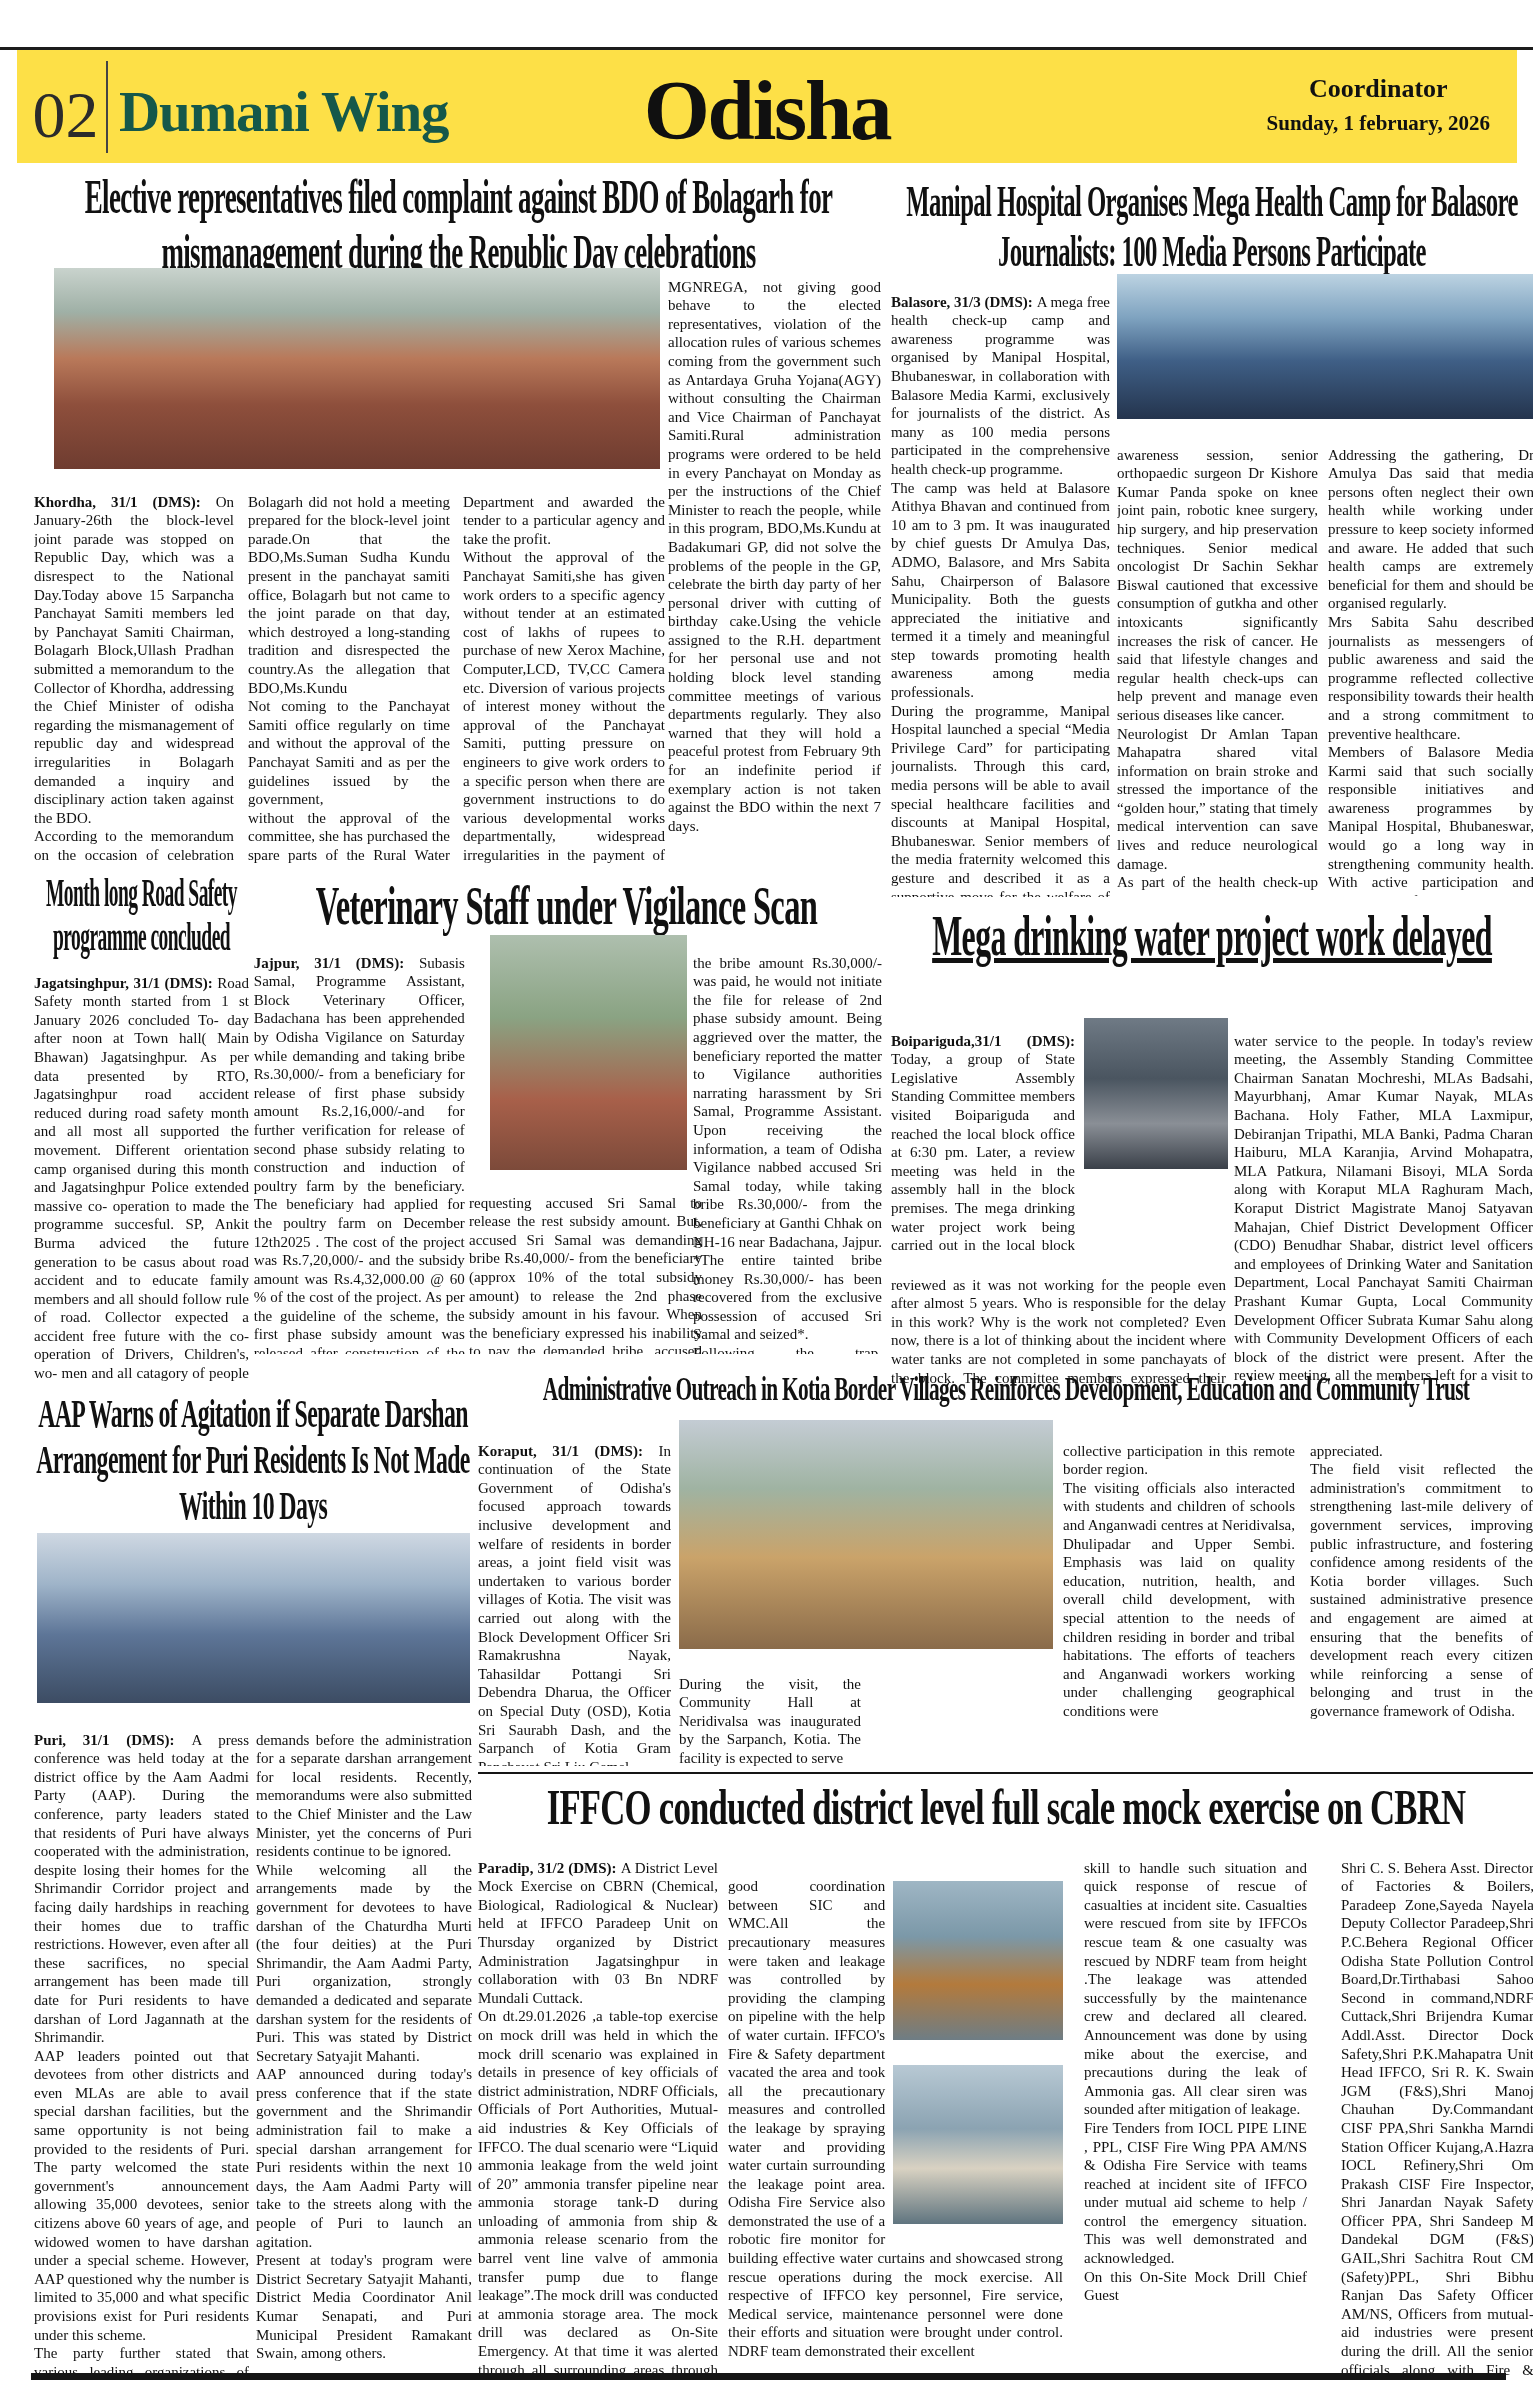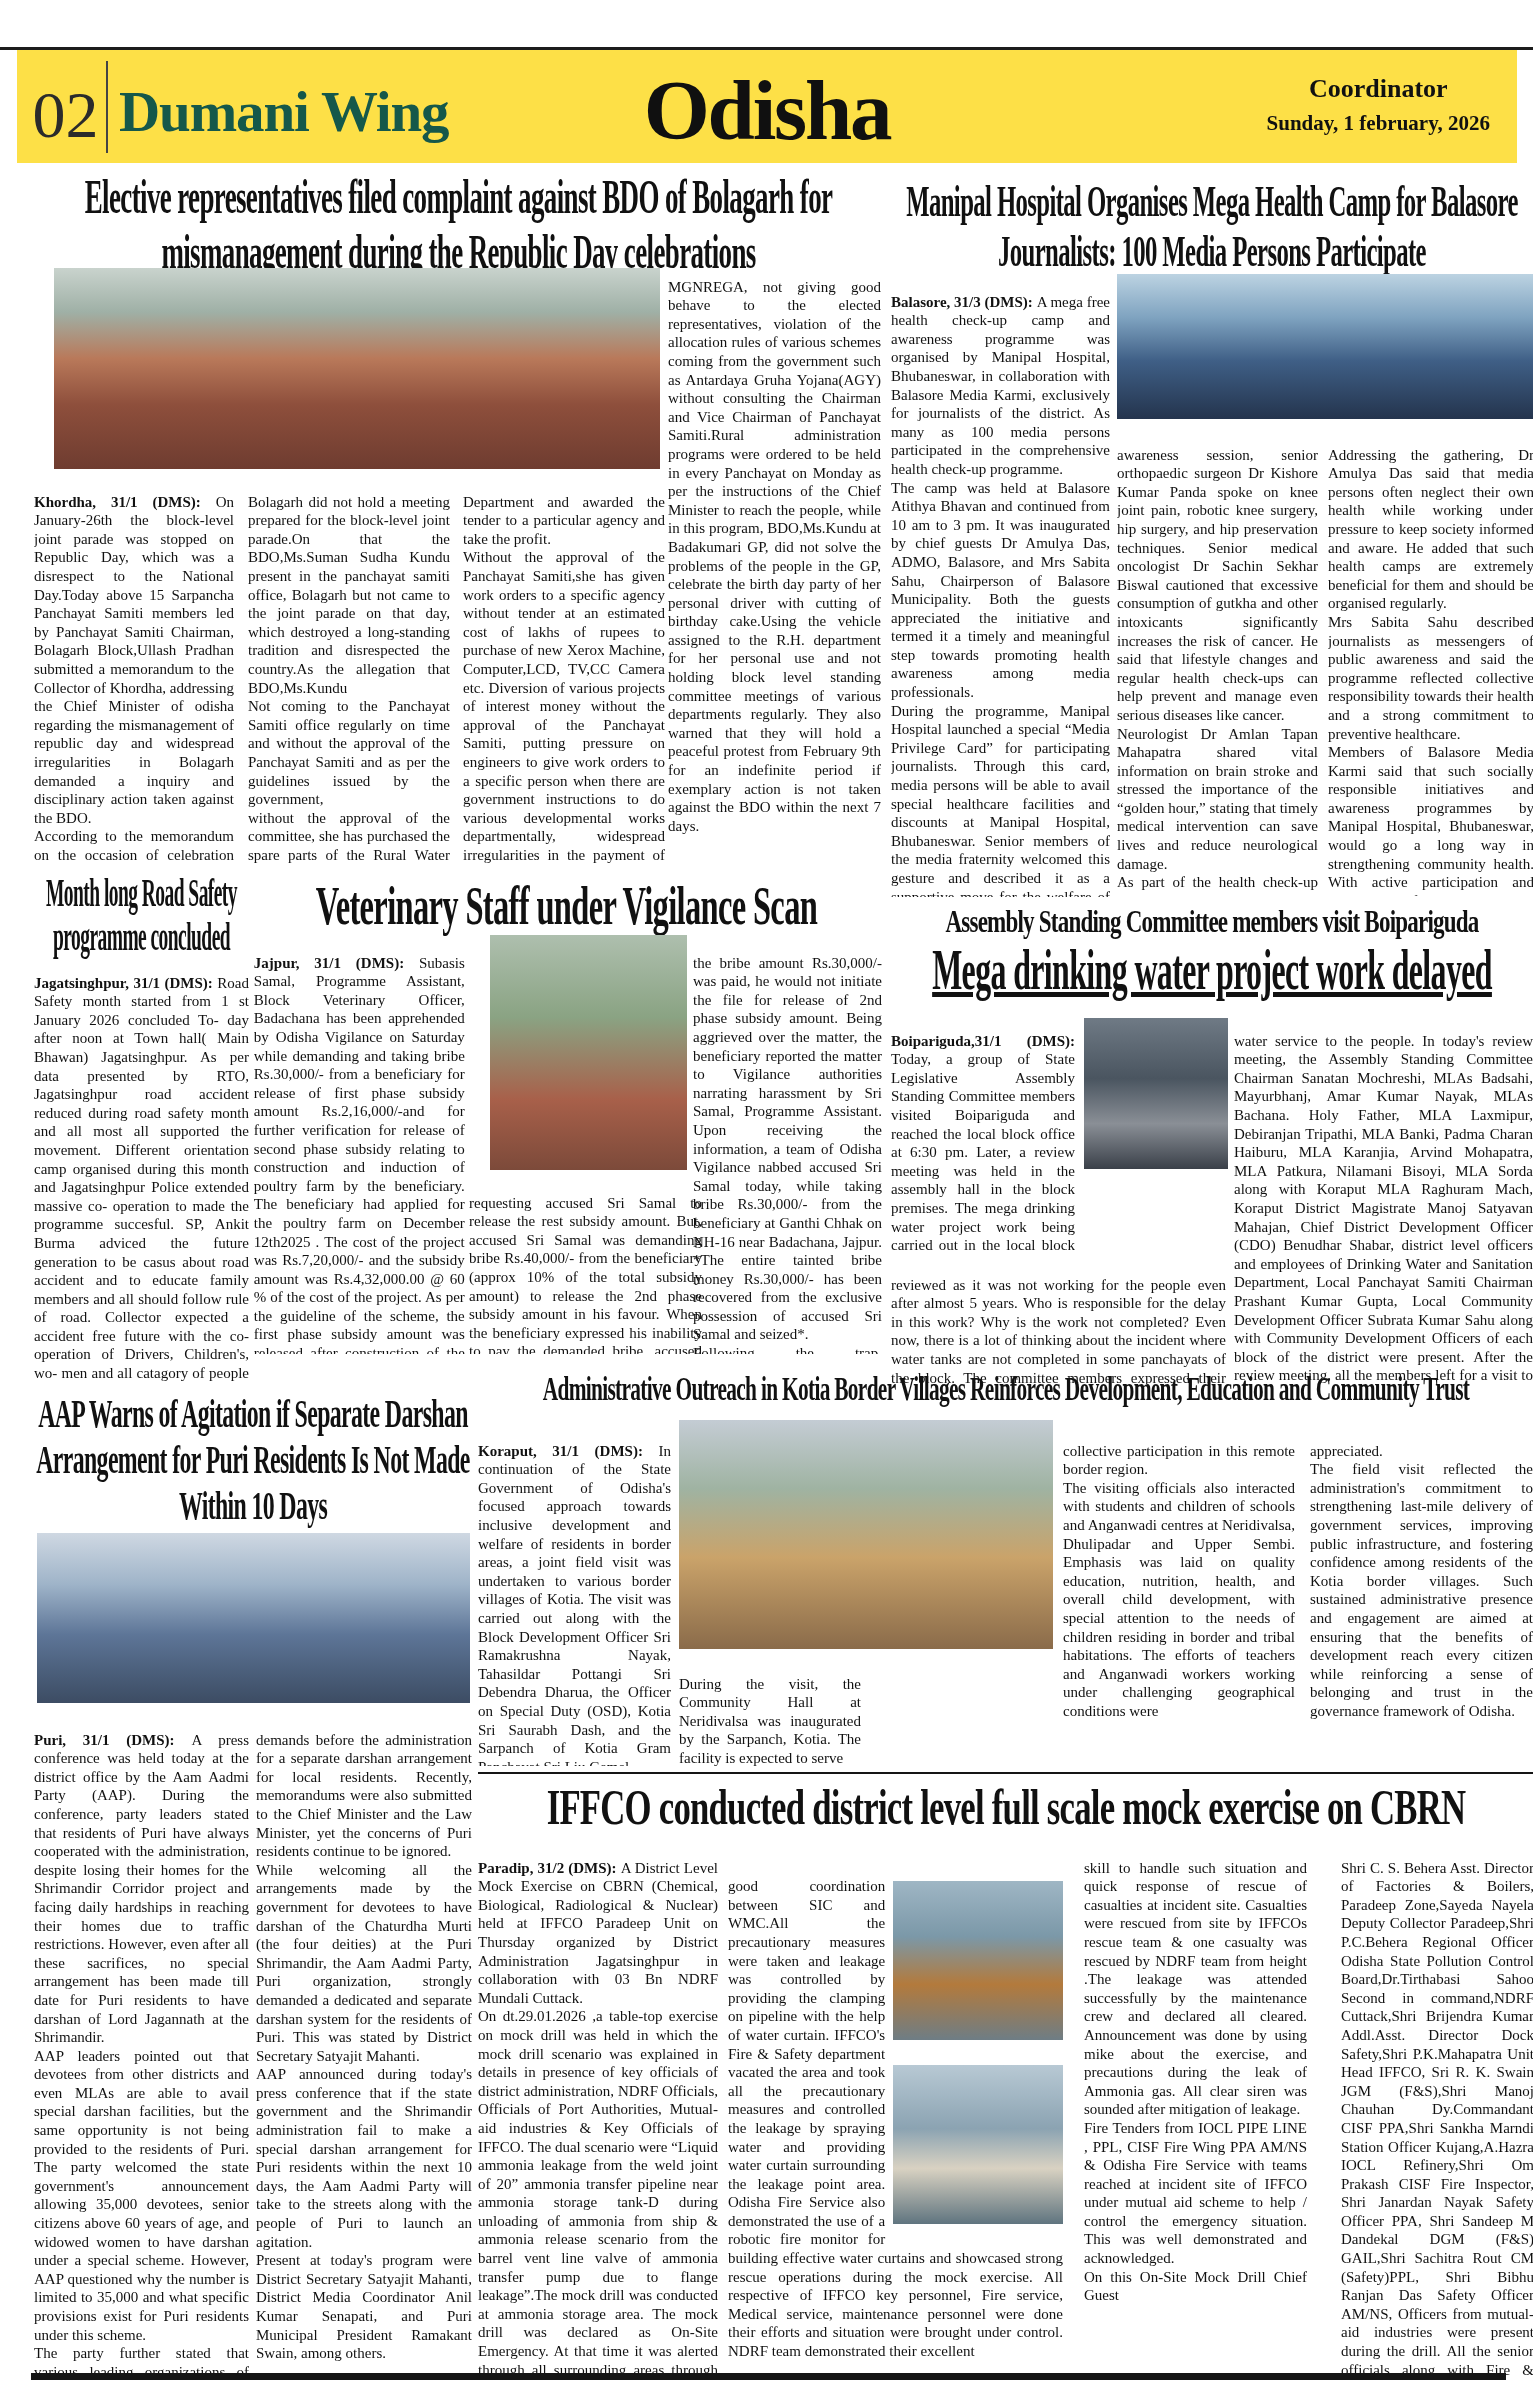--- a/index.html
+++ b/index.html
@@ -118,23 +118,20 @@
       <span>requesting accused Sri Samal to release the rest subsidy amount. But, accused Sri Samal was demanding bribe Rs.40,000/- from the beneficiary (approx 10% of the total subsidy amount) to release the 2nd phase subsidy amount in his favour. When the beneficiary expressed his inability to pay the demanded bribe, accused Sri Samal reduced the demanded bribe to Rs.30,000/- on negotiation. Sri Samal also threatened the beneficiary, unless</span>
     </div>
     <div class="body-text" style="left:442px;top:59px;width:189px;height:419px;">
       <span>the bribe amount Rs.30,000/- was paid, he would not initiate the file for release of 2nd phase subsidy amount. Being aggrieved over the matter, the beneficiary reported the matter to Vigilance authorities narrating harassment by Sri Samal, Programme Assistant. Upon receiving the information, a team of Odisha Vigilance nabbed accused Sri Samal today, while taking bribe Rs.30,000/- from the beneficiary at Ganthi Chhak on NH-16 near Badachana, Jajpur. *The entire tainted bribe money Rs.30,000/- has been recovered from the exclusive possession of accused Sri Samal and seized*.
 Following the trap, simultaneous searches are going on at two locations connected to Sri Samal, Programme Assistant from DA angle.
 In this connection, Cuttack Vigilance PS Case No 5/2026, U/s-7PC (Amendment) Act, 2018 has been registered against the accused Sri Samal.</span>
     </div>
   </div>
 
   <div class="art" style="left:891px;top:904px;width:642px;height:480px;">
-    <div class="hl-wrap" style="height:34px;">
-      <div class="hl" style="font-size:32px;width:139%;transform:scaleX(0.7194);">Assembly Standing Committee members visit Boipariguda</div>
-    </div>
     <div class="hl-wrap" style="height:70px;text-decoration:underline;">
       <div class="hl" style="font-size:58px;width:182%;transform:scaleX(0.5495);">Mega drinking water project work delayed</div>
     </div>
     <div class="body-text" style="left:0px;top:109px;width:184px;height:240px;">
       <span class="dl">Boipariguda,31/1 (DMS):</span><span>Today, a group of State Legislative Assembly Standing Committee members visited Boipariguda and reached the local block office at 6:30 pm. Later, a review meeting was held in the assembly hall in the block premises. The mega drinking water project work being carried out in the local block to provide clean drinking water to every household through the Harghar Nal Harghar Jal Prajaya by the Central Government was</span>
     </div>
     <div class="photo ph-boipariguda" style="left:193px;top:114px;width:144px;height:151px;"></div>
     <div class="body-text" style="left:0px;top:353px;width:335px;height:127px;">
       <span>reviewed as it was not working for the people even after almost 5 years. Who is responsible for the delay in this work? Why is the work not completed? Even now, there is a lot of thinking about the incident where water tanks are not completed in some panchayats of the block. The committee members expressed their frustration after hearing that the functioning infrastructure was deteriorating day after day, even though not many days but many years had passed since the scheme time. The members strictly instructed to complete this work as soon as possible and provide</span>
     </div>

